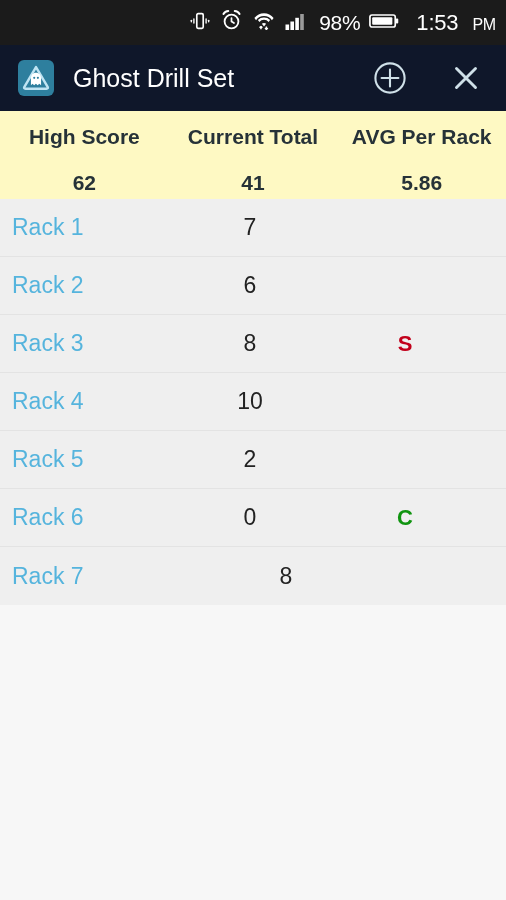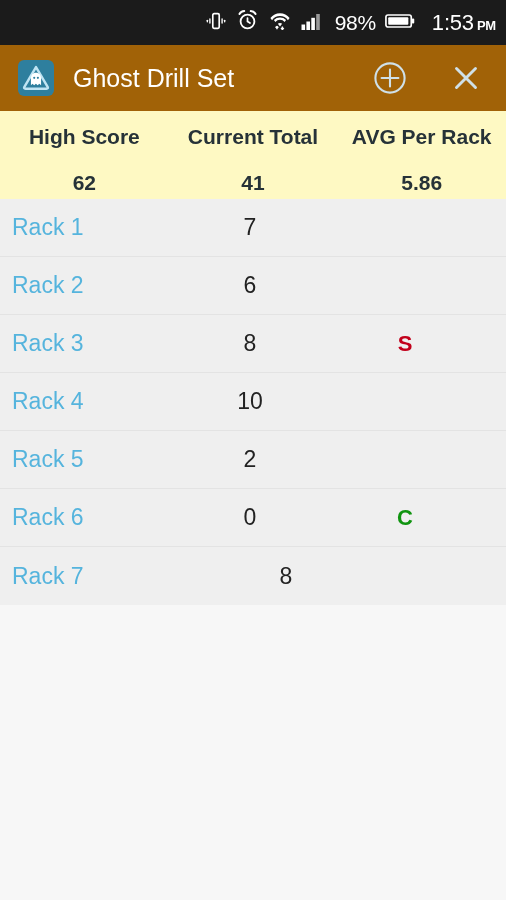--- a/index.html
+++ b/index.html
@@ -38,29 +38,28 @@
     margin-left: 3px;
     color: #ffffff;
   }
   .clock {
     font-size: 22px;
     margin-left: 8px;
     color: #ffffff;
     letter-spacing: -0.2px;
   }
   .clock .ampm {
-    font-size: 13px;
-    margin-left: 3px;
-    font-weight: bold;
+    font-size: 16px;
+    margin-left: 14px;
   }
 
   
   .appbar {
     height: 66px;
-    background: #a16207;
+    background: #0f172a;
     display: flex;
     align-items: center;
     padding: 0 14px 0 18px;
     box-sizing: border-box;
   }
   .app-icon {
     width: 36px;
     height: 36px;
     border-radius: 6px;
     background: #2e7f9e;

